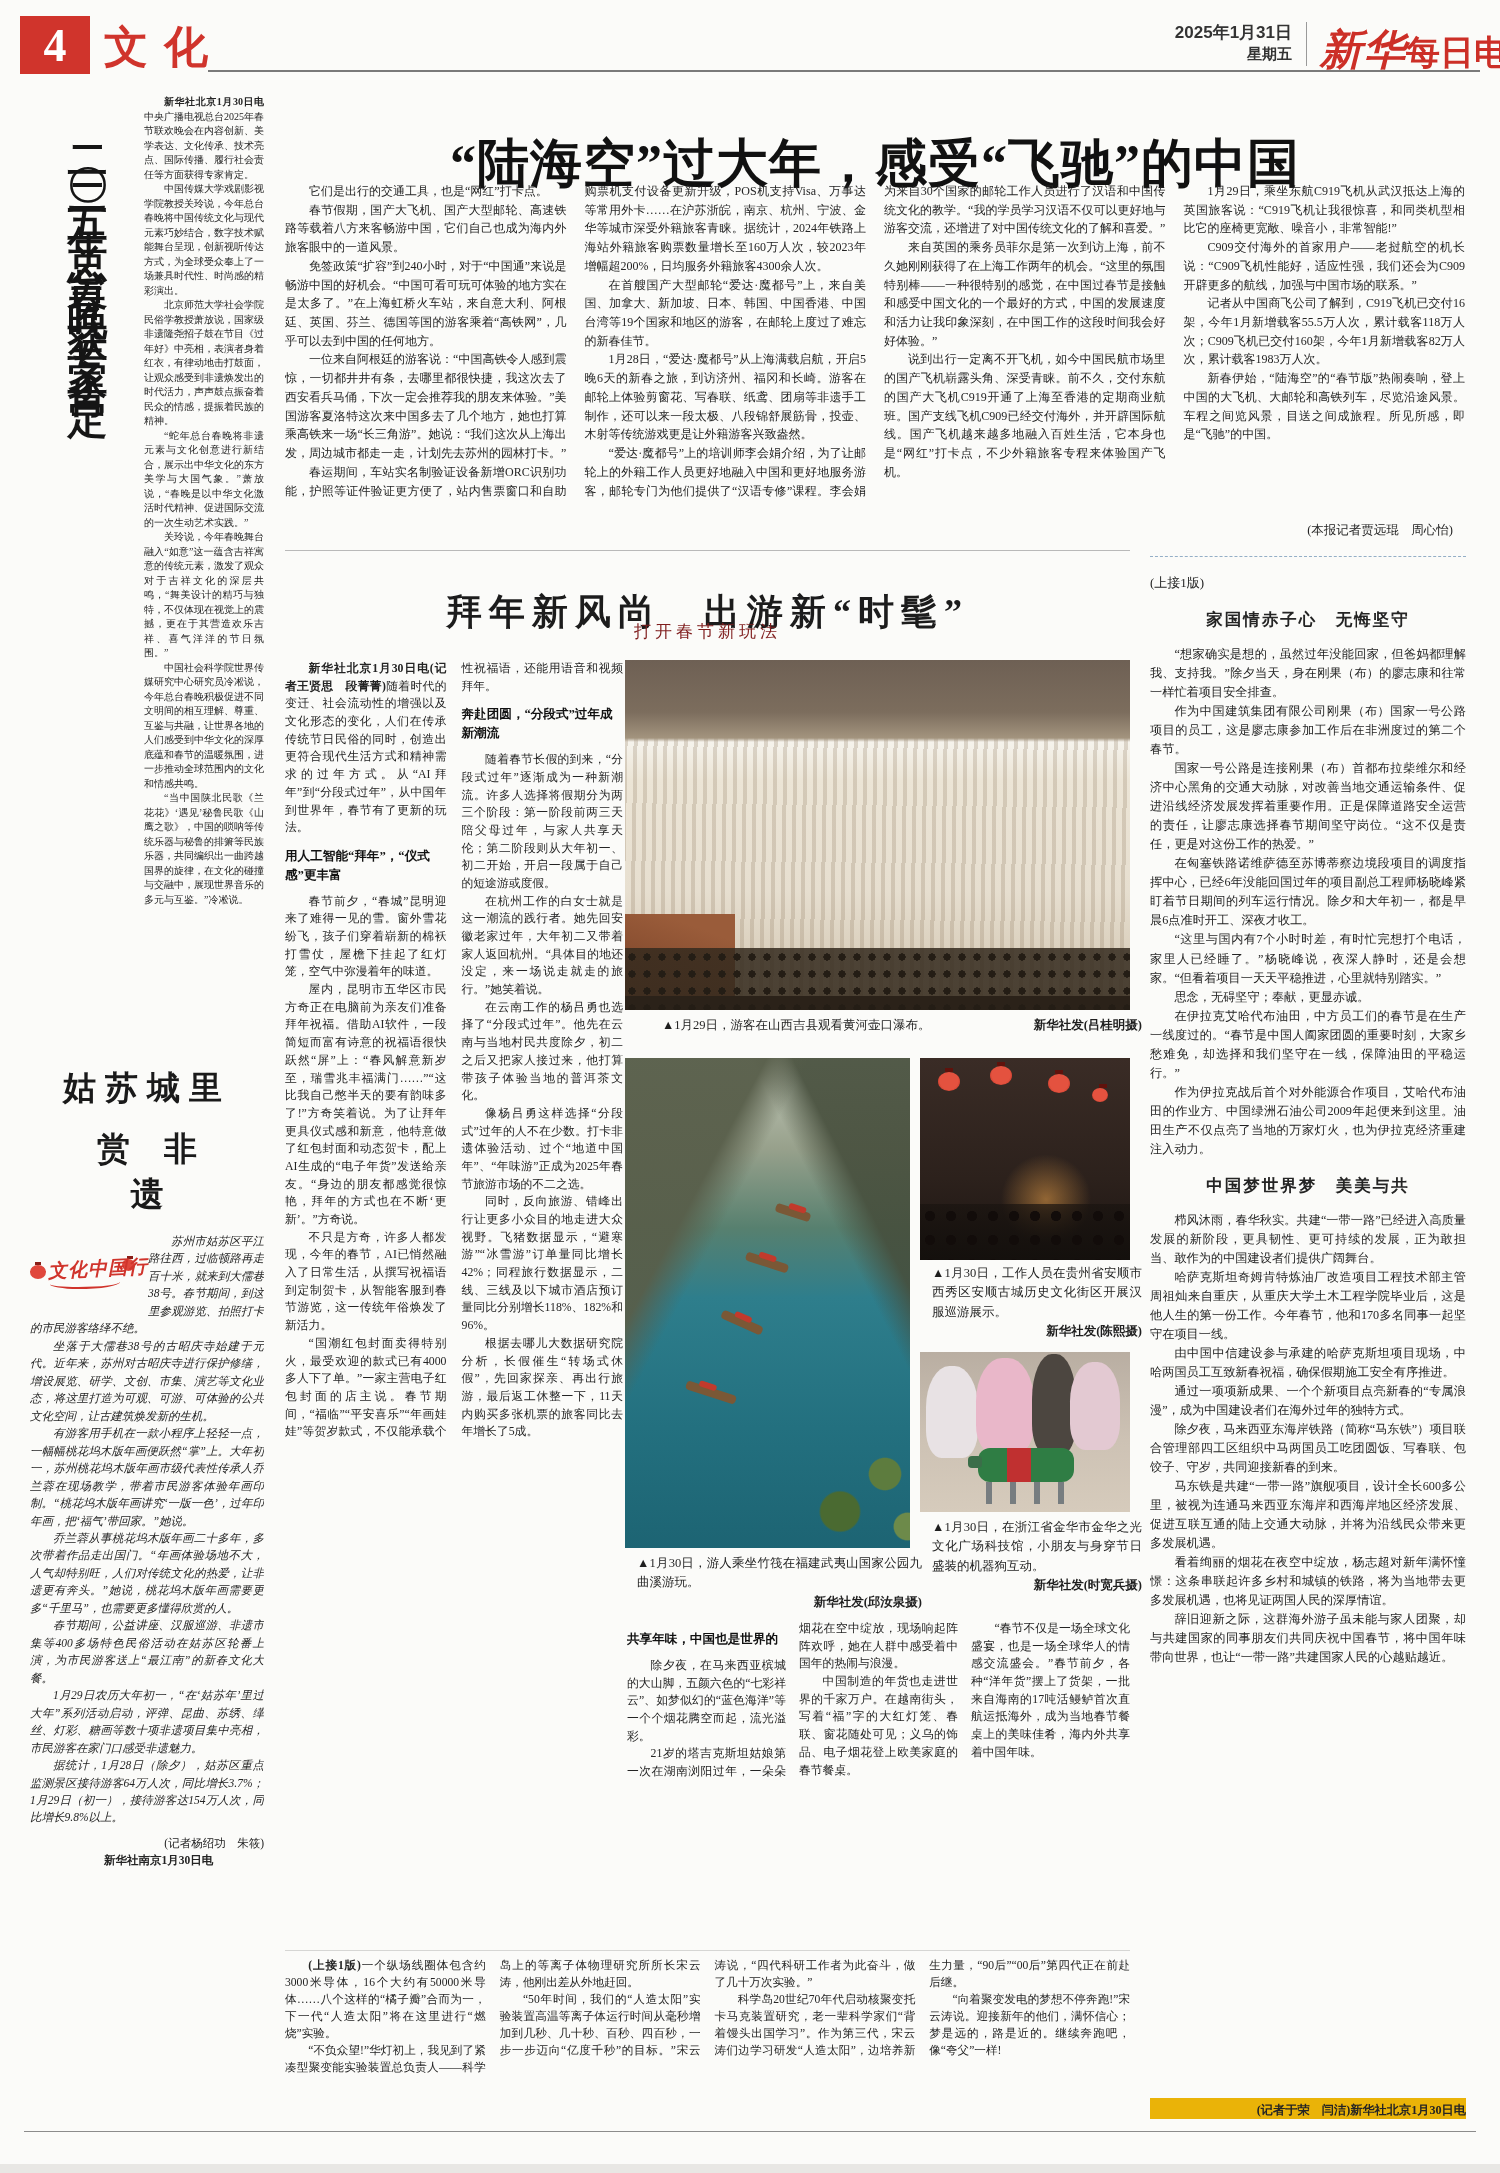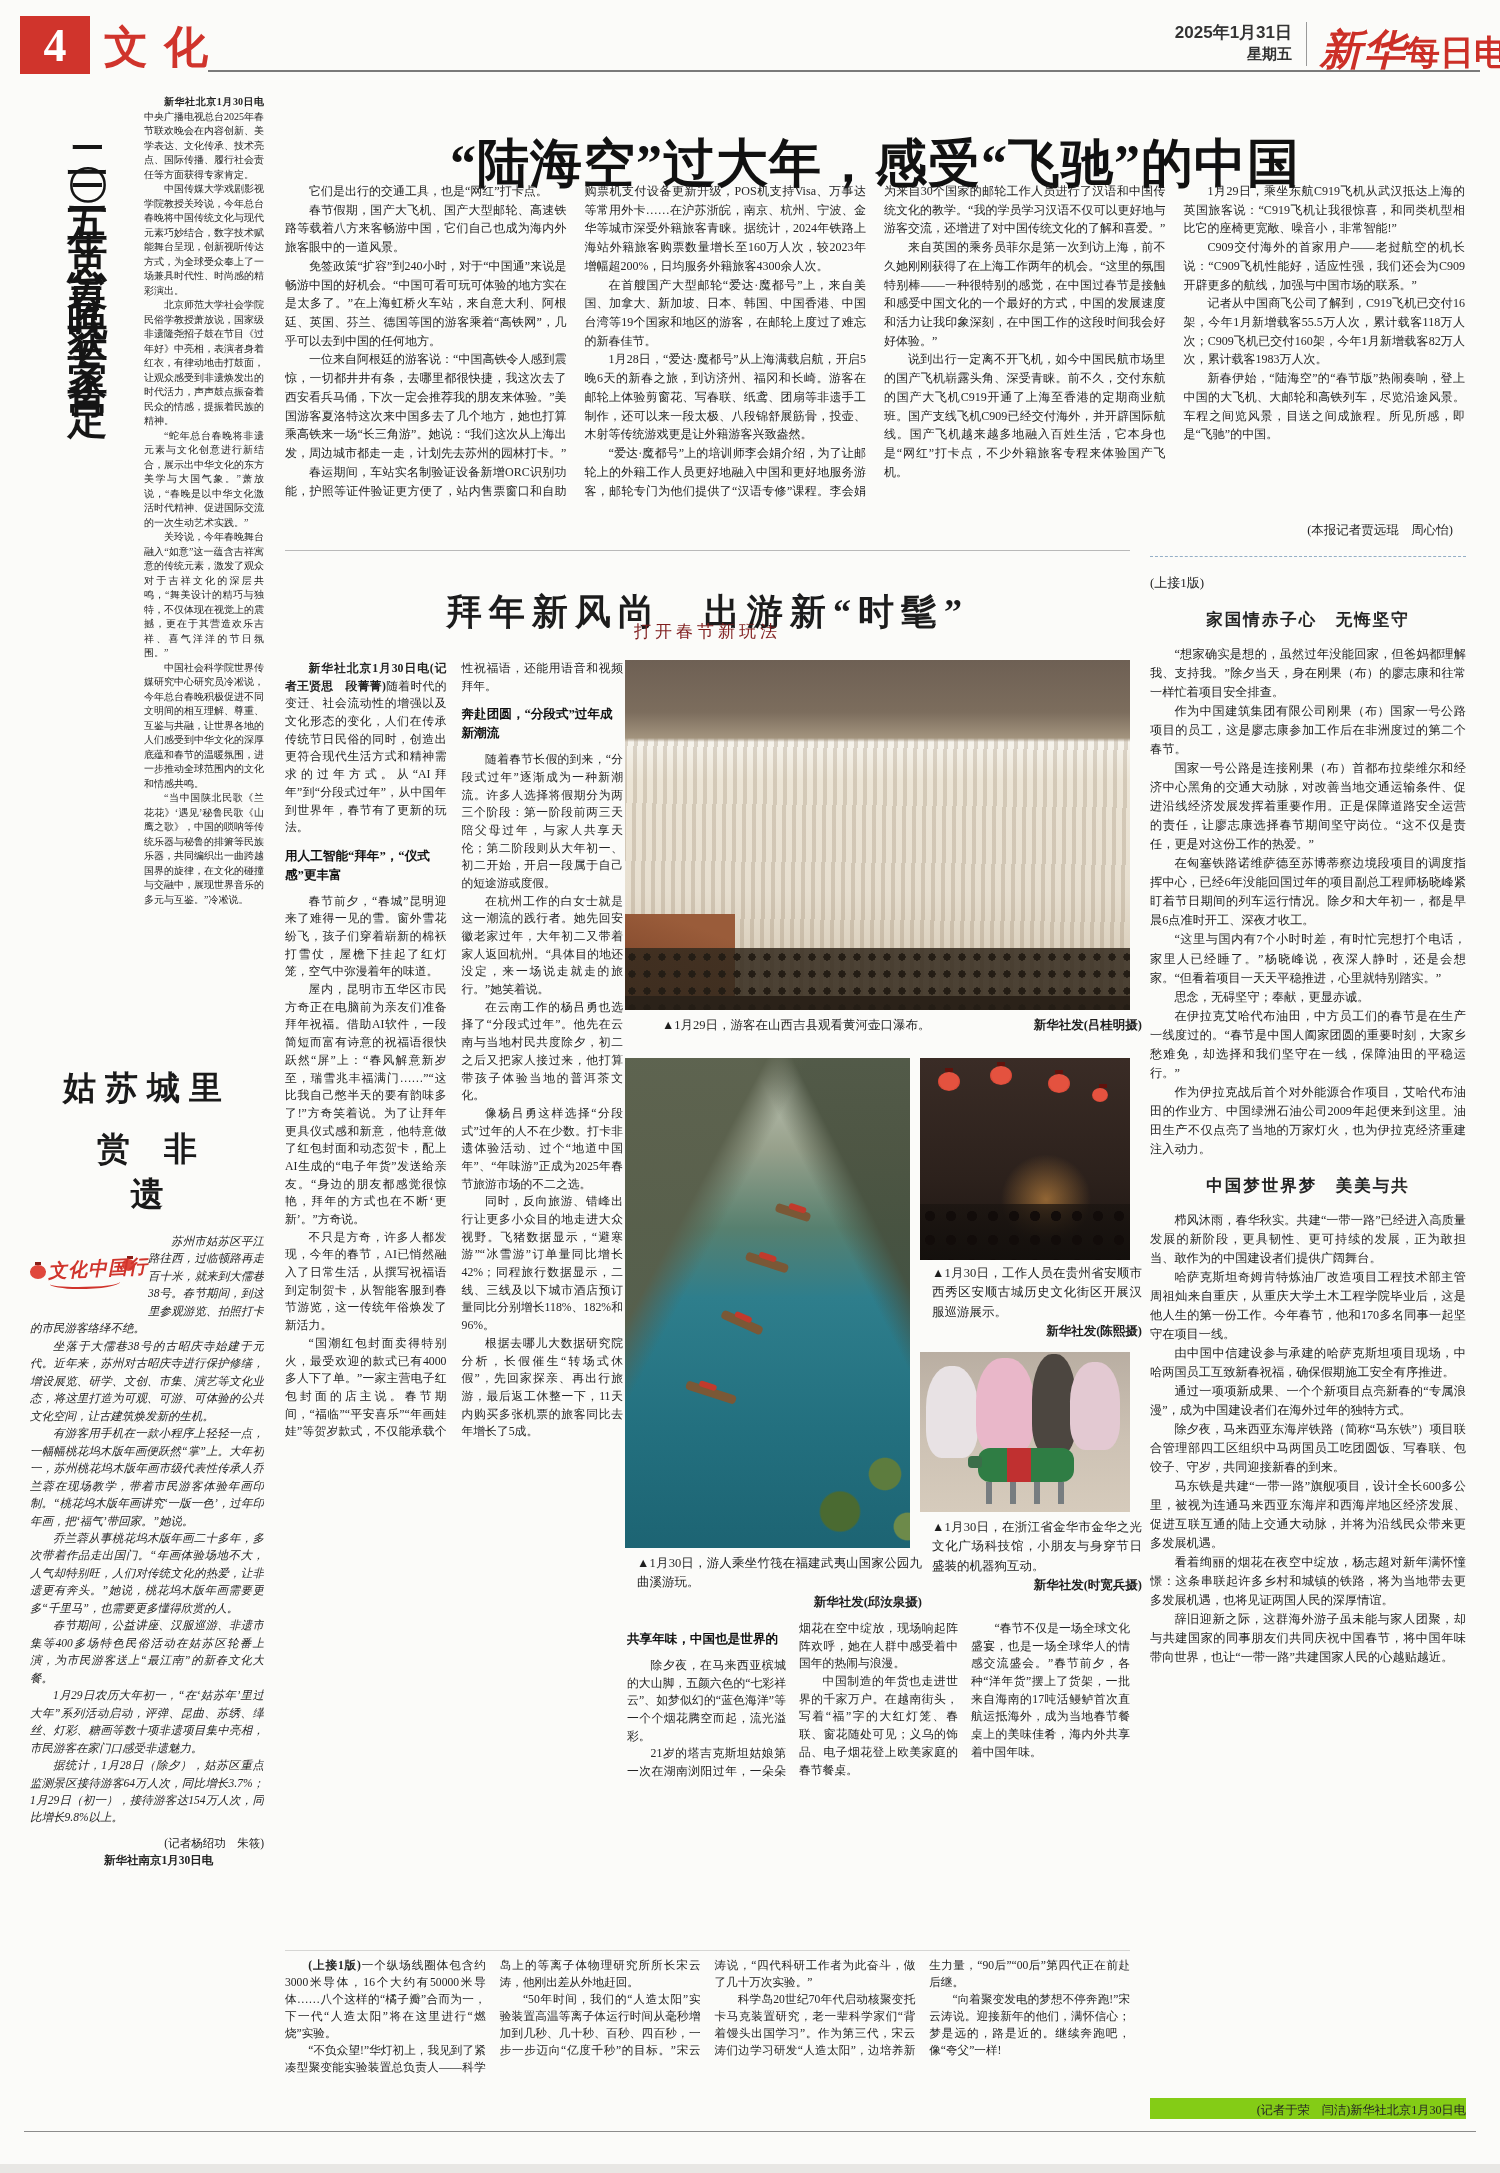--- a/index.html
+++ b/index.html
@@ -117,21 +117,21 @@
   .cap1{left:625px;top:1554px;width:285px;}
   .cap2{left:920px;top:1264px;width:210px;}
   .cap3{left:920px;top:1518px;width:210px;}
   
   .rightart{position:absolute;left:1150px;top:556px;width:316px;height:1572px;overflow:hidden;
             border-top:1px dashed #93aec6;padding-top:16px;box-sizing:border-box;
             font-size:12.2px;line-height:1.56;}
   .rightart .cont{font-size:13px;margin:0 0 4px;text-indent:0;}
   .rightart h4{margin:14px 0 12px;text-align:center;font-size:16.5px;font-weight:bold;letter-spacing:2px;text-indent:0;}
   .rightby{position:absolute;left:1150px;top:2098px;width:316px;text-align:right;font-size:12.2px;
-           background:#84cc16;padding-top:4px;}
+           background:#eab308;padding-top:4px;font-weight:bold;}
   
   .div2{position:absolute;left:285px;top:1950px;width:845px;height:1px;background:#d6d6d4;}
   .bottomart{position:absolute;left:285px;top:1958px;width:845px;height:166px;column-count:4;column-gap:14px;
              font-size:11.6px;line-height:1.46;overflow:hidden;}
   
   .frule{position:absolute;left:24px;top:2131px;width:1452px;height:1px;background:#8c8c8c;}
   .footer{position:absolute;left:24px;top:2140px;width:1452px;display:flex;justify-content:space-between;
           font-family:"Liberation Sans","DejaVu Sans",sans-serif;font-size:11.5px;font-weight:bold;color:#3a3a3a;
           white-space:nowrap;margin-top:32px;}
   .botband{position:absolute;left:0;top:2164px;width:1500px;height:9px;background:#e8e7e4;}

